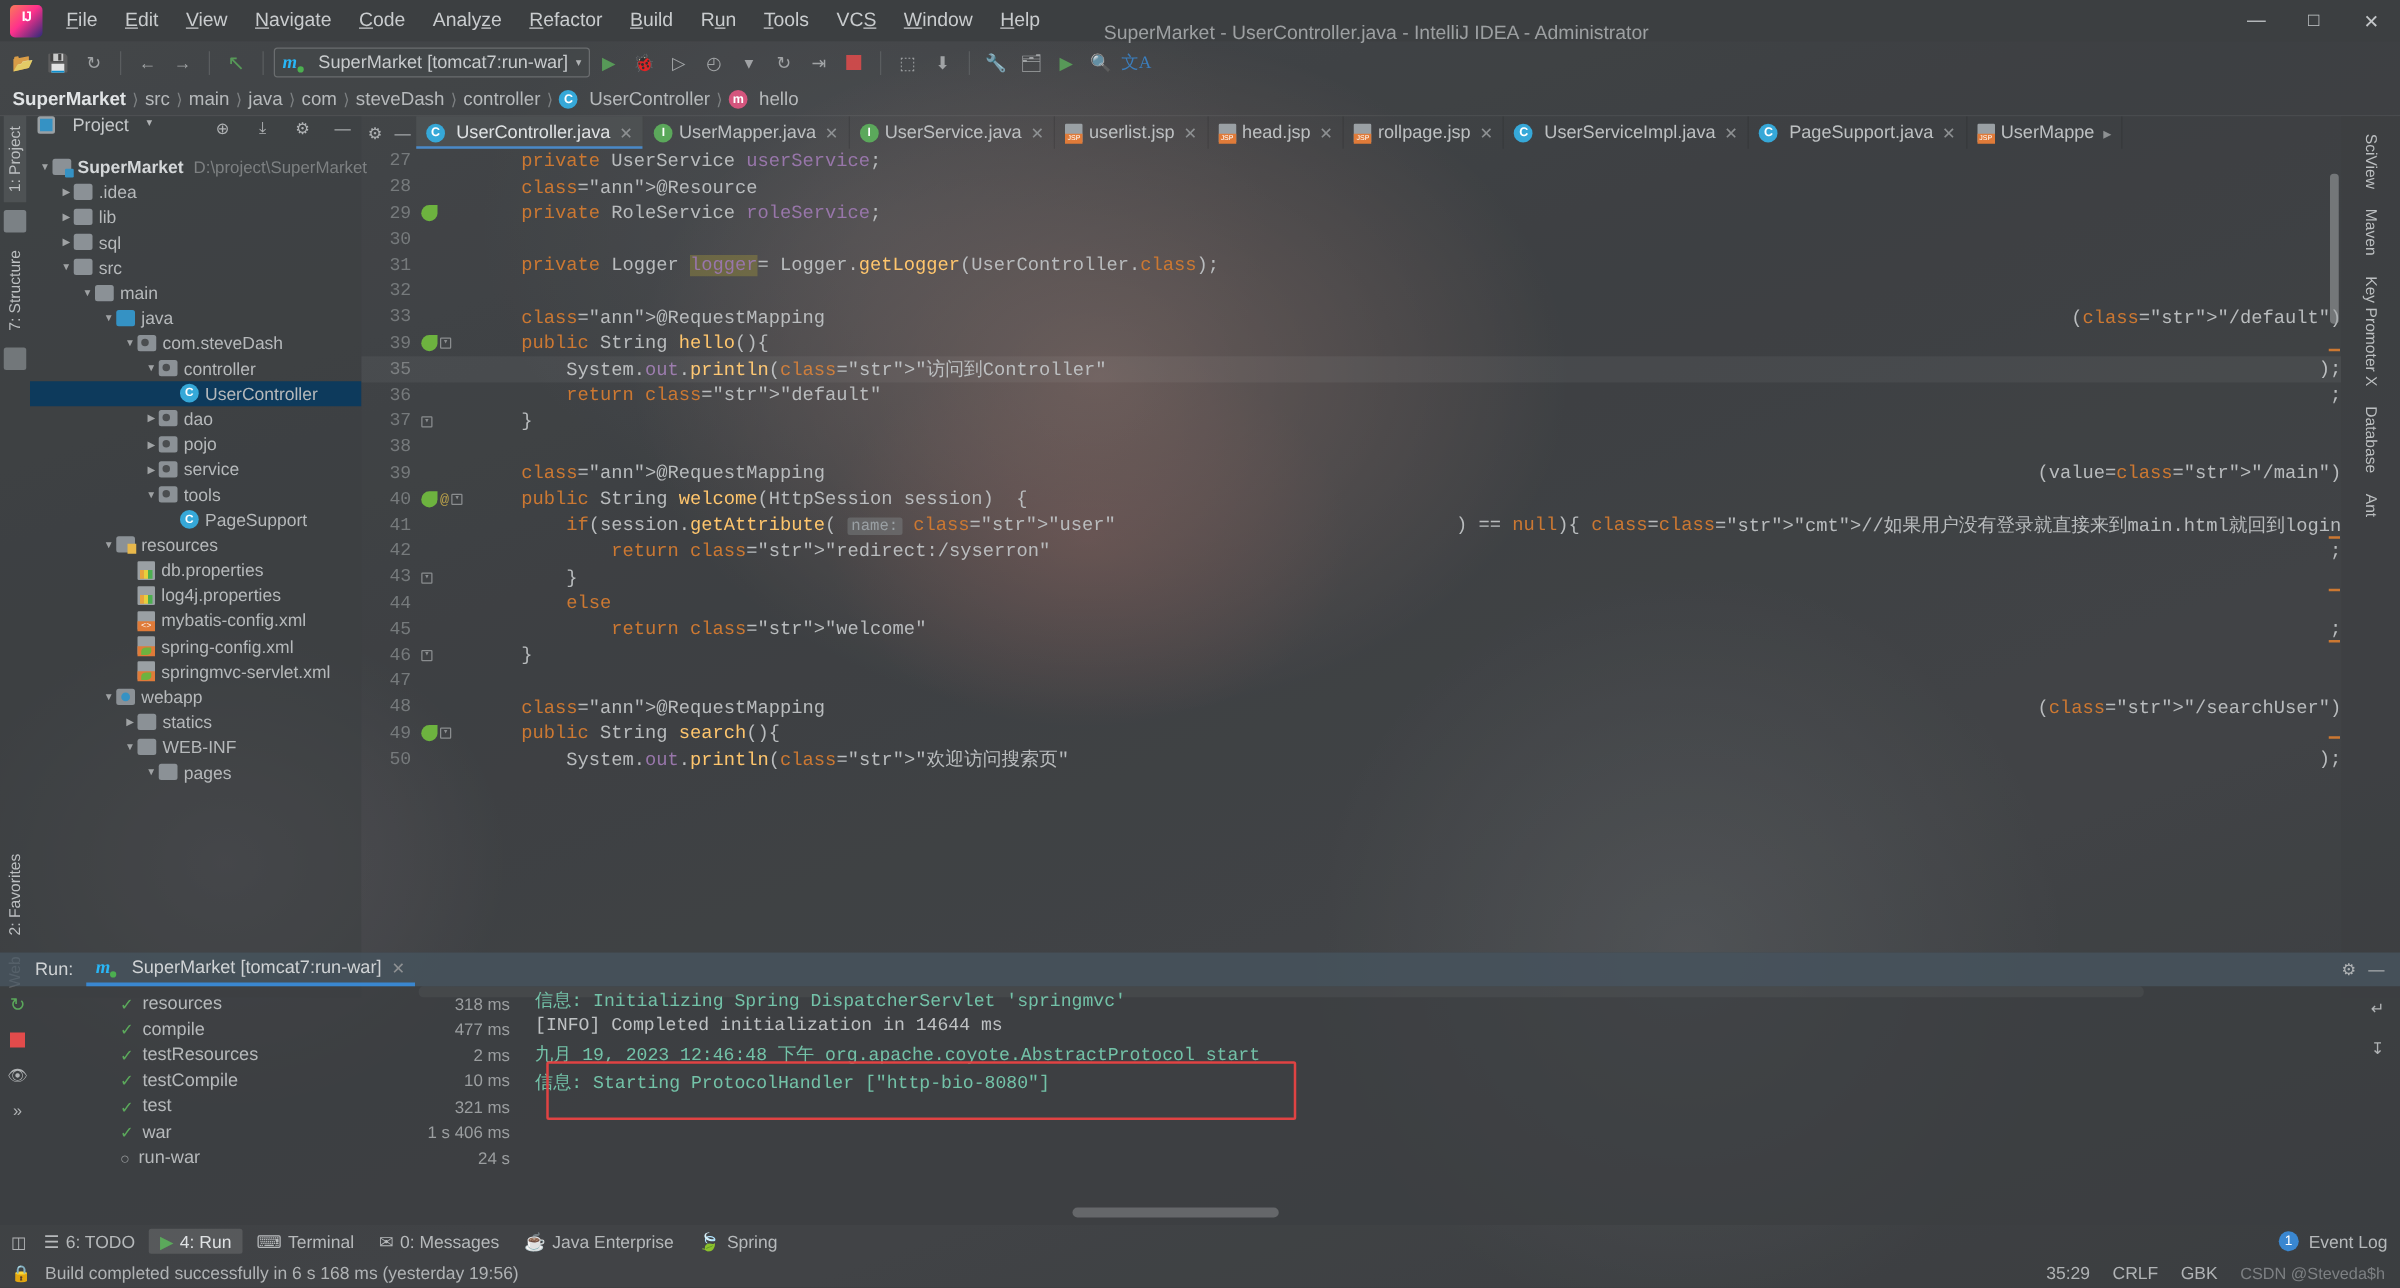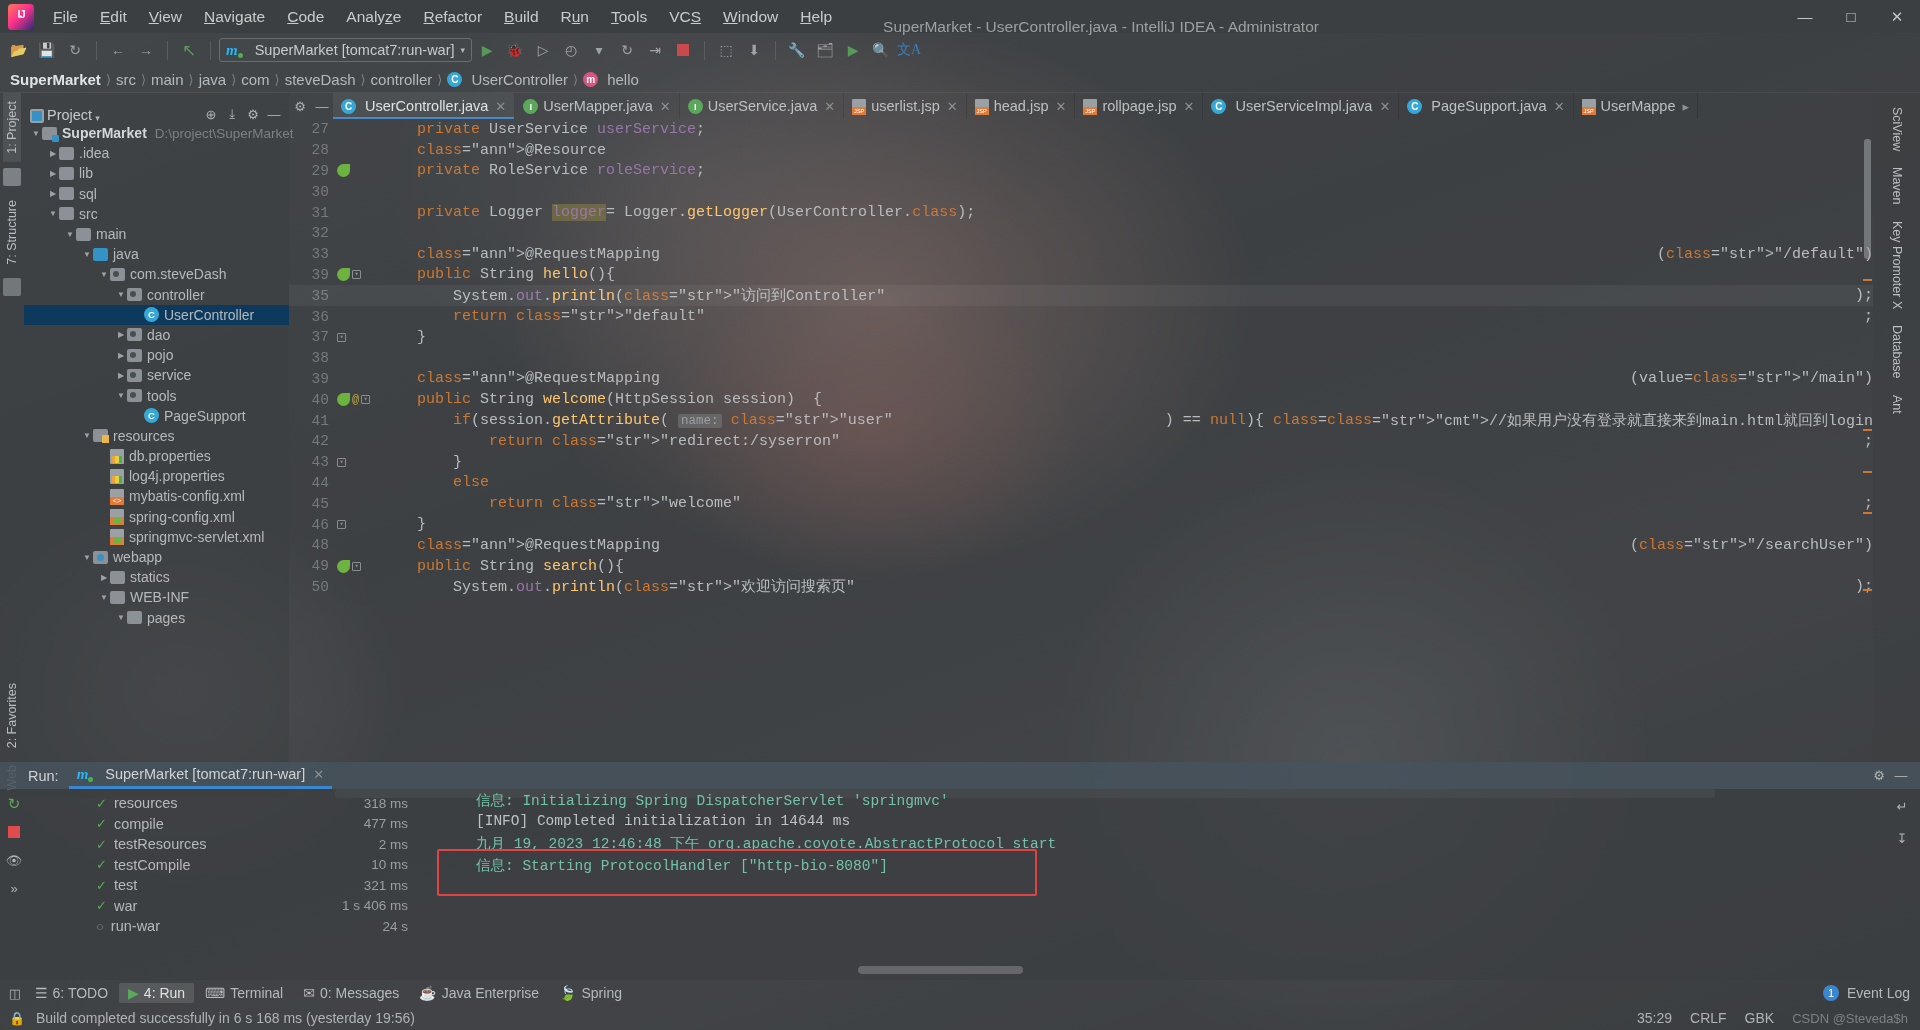--- a/index.html
+++ b/index.html
@@ -82,21 +82,21 @@
   #leftrail{ left:0; top:93px; width:24px; height:705px; background:rgba(60,63,65,.55);
     display:flex;flex-direction:column;align-items:center;}
   .rail-tab{ writing-mode:vertical-rl; transform:rotate(180deg);
     font-size:12.5px; color:#bcbfc1; padding:8px 2px; white-space:nowrap;}
   .rail-tab.active{ background:#4e5254; }
   .rail-ic{ width:18px;height:18px;margin:6px 0;opacity:.8;}
 
   
   #project{ left:24px; top:93px; width:265px; height:705px;
             background:rgba(60,63,65,.55); }
-  #project-header{ height:30px; display:flex;align-items:flex-end;padding:0 6px; gap:3px;}
+  #project-header{ height:30px; display:flex;align-items:flex-start;padding:0 6px; gap:14px;}
   .proj-title{ font-size:14.5px;color:#c6c9cb; }
   .mini{ width:18px;height:18px;display:flex;align-items:center;justify-content:center;
     color:#b0b3b5;font-size:13px;}
   .tree{ font-size:14px; }
   .row{ height:20.2px; display:flex; align-items:center; white-space:nowrap; color:#b6b9bb; }
   .row.sel{ background:#0d3a5c; }
   .arrow{ width:12px; text-align:center; font-size:8px; color:#9fa2a4; flex:none;}
   .fico{ width:15px;height:13px;border-radius:2px;margin-right:5px;flex:none;
          background:#8b9196; position:relative;}
   .fico.blue{ background:#3592c4; }
@@ -183,21 +183,21 @@
   #runbody{ display:flex; height:191px; }
   #runrail{ width:28px; display:flex;flex-direction:column;align-items:center;gap:10px;padding-top:6px;}
   #tasklist{ width:400px; font-size:14.5px; padding-top:4px;}
   .task{ height:20.5px;display:flex;align-items:center;padding-left:68px;color:#b6b9bb;}
   .tick{ color:#5ba85b; margin-right:7px; font-size:13px;}
   .tmuted{ color:#8f9294; margin-right:7px; font-size:13px;}
   .tname{ flex:1; }
   .ttime{ color:#9b9e a0; color:#9b9ea0; font-size:13.5px; padding-right:20px;}
   #console{ flex:1; position:relative; font-family:"Liberation Mono", monospace;
      font-size:14.5px; padding-top:2px;}
-  .logline{ height:21.5px; white-space:pre; color:#bfc2c4;margin-left:48px; }
+  .logline{ height:21.5px; white-space:pre; color:#bfc2c4; }
   .log-cn{ color:#73c2a8; }
   .redbox{ position:absolute; left:9px; top:60px; width:600px; height:47px;
      border:2px solid #e04343; border-radius:2px; }
   #conrail{ width:36px; display:flex;flex-direction:column;align-items:center;gap:14px;padding-top:8px;}
   #conhscroll{ position:absolute; left:430px; bottom:6px; width:165px; height:8px;
      background:rgba(150,154,156,.45); border-radius:4px;}
 
   
   #bottombar{ left:0; top:980px; width:1920px; height:26px; display:flex;align-items:center;
      gap:2px; padding-left:6px; font-size:14px; color:#b6b9bb;}
@@ -545,20 +545,21 @@
         <div class="cl"><span class="gutter">37</span><span class="gicons"><span class="fold">▾</span></span><span class="ctext">    }</span></div>
         <div class="cl"><span class="gutter">38</span><span class="gicons"></span><span class="ctext"></span></div>
         <div class="cl"><span class="gutter">39</span><span class="gicons"></span><span class="ctext">    <span <span="" class="kw">class</span>="ann"&gt;@RequestMapping</span>(value=<span <span="" class="kw">class</span>="str"&gt;"/main")</div>
         <div class="cl"><span class="gutter">40</span><span class="gicons"><span class="bean"></span><span class="atsym">@</span><span class="fold">▾</span></span><span class="ctext">    <span class="kw">public</span> String <span class="mth">welcome</span>(HttpSession session)  {</span></div>
         <div class="cl"><span class="gutter">41</span><span class="gicons"></span><span class="ctext">        <span class="kw">if</span>(session.<span class="mth">getAttribute</span>( <span class="param-hint">name:</span> <span <span="" class="kw">class</span>="str"&gt;"user"</span>) == <span class="kw">null</span>){ <span <span="" class="kw">class</span>=<span <span="" class="kw">class</span>="str"&gt;"cmt"&gt;//如果用户没有登录就直接来到main.html就回到login</div>
         <div class="cl"><span class="gutter">42</span><span class="gicons"></span><span class="ctext">            <span class="kw">return</span> <span <span="" class="kw">class</span>="str"&gt;"redirect:/syserron"</span>;</div>
         <div class="cl"><span class="gutter">43</span><span class="gicons"><span class="fold">▾</span></span><span class="ctext">        }</span></div>
         <div class="cl"><span class="gutter">44</span><span class="gicons"></span><span class="ctext">        <span class="kw">else</span></span></div>
         <div class="cl"><span class="gutter">45</span><span class="gicons"></span><span class="ctext">            <span class="kw">return</span> <span <span="" class="kw">class</span>="str"&gt;"welcome"</span>;</div>
         <div class="cl"><span class="gutter">46</span><span class="gicons"><span class="fold">▾</span></span><span class="ctext">    }</span></div>
+        <div class="cl"><span class="gutter">47</span><span class="gicons"></span><span class="ctext"></span></div>
         <div class="cl"><span class="gutter">48</span><span class="gicons"></span><span class="ctext">    <span <span="" class="kw">class</span>="ann"&gt;@RequestMapping</span>(<span <span="" class="kw">class</span>="str"&gt;"/searchUser")</div>
         <div class="cl"><span class="gutter">49</span><span class="gicons"><span class="bean"></span><span class="fold">▾</span></span><span class="ctext">    <span class="kw">public</span> String <span class="mth">search</span>(){</span></div>
         <div class="cl"><span class="gutter">50</span><span class="gicons"></span><span class="ctext">        System.<span class="fld">out</span>.<span class="mth">println</span>(<span <span="" class="kw">class</span>="str"&gt;"欢迎访问搜索页"</span>);</div>
       </div>
     <div id="vscroll">
       <div id="vthumb"></div>
       <div class="marker" style="top:160px"></div>
       <div class="marker" style="top:310px"></div>
       <div class="marker" style="top:352px"></div>
       <div class="marker" style="top:393px"></div>

